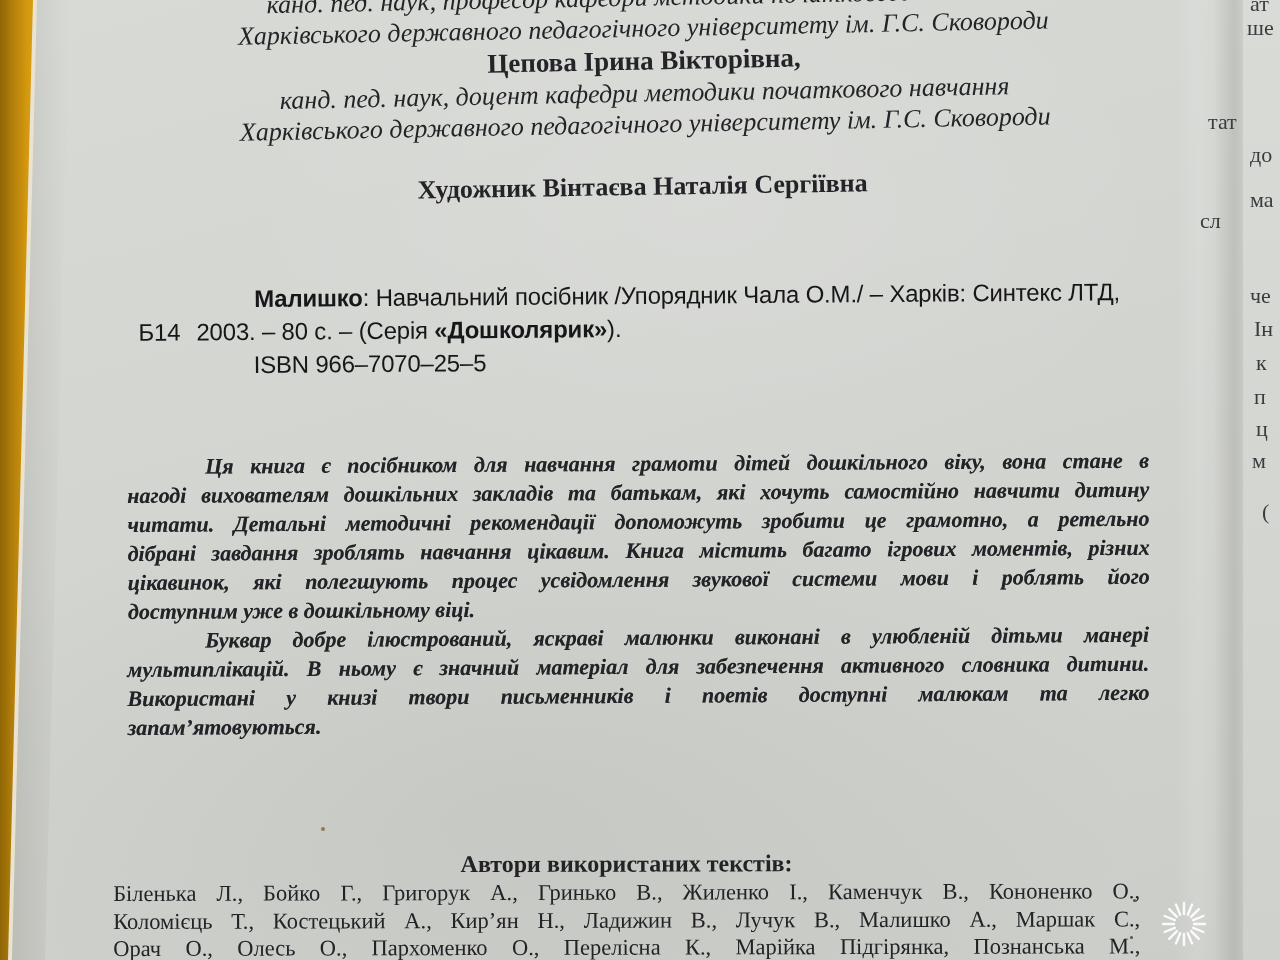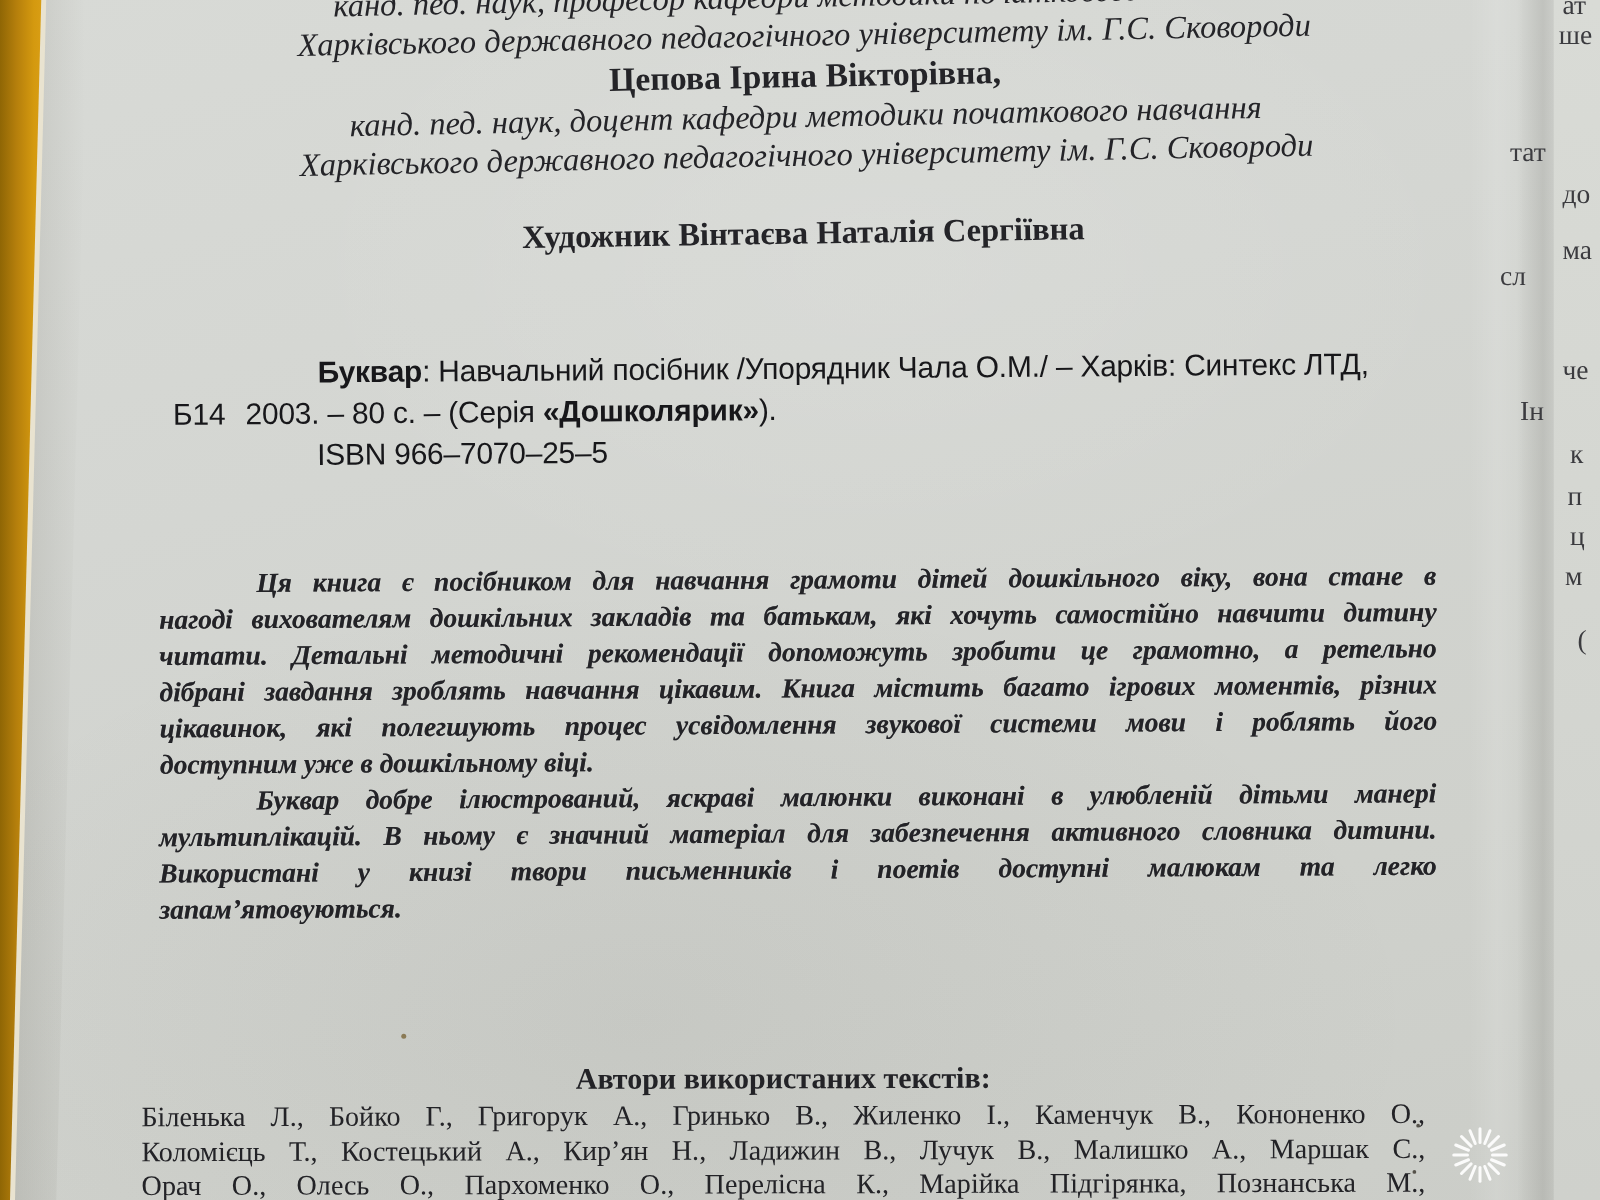--- a/index.html
+++ b/index.html
@@ -80,21 +80,21 @@
   <div class="aff">канд. пед. наук, професор кафедри методики початкового навчання</div>
   <div class="aff">Харківського державного педагогічного університету ім. Г.С. Сковороди</div>
   <div class="author-name">Цепова Ірина Вікторівна,</div>
   <div class="aff">канд. пед. наук, доцент кафедри методики початкового навчання</div>
   <div class="aff">Харківського державного педагогічного університету ім. Г.С. Сковороди</div>
 </div>
 
 <div class="blk artist">Художник Вінтаєва Наталія Сергіївна</div>
 
 <div class="blk imprint">
-  <div class="imp-line1"><b>Буквар</b><span>: Навчальний посібник /Упорядник Чала О.М./ – Харків: Синтекс ЛТД,</span></div>
+  <div class="imp-line1"><b>Малишко</b><span>: Навчальний посібник /Упорядник Чала О.М./ – Харків: Синтекс ЛТД,</span></div>
   <div class="imp-line2">
     <span class="bbk-code">Б14</span>
     <span class="imp2-text"><span>2003. – 80 с. – (Серія </span><b>«Дошколярик»</b><span>).</span></span>
   </div>
   <div class="imp-line3">ISBN 966–7070–25–5</div>
 </div>
 
 <div class="blk para para1">
   <div class="jline indent">Ця книга є посібником для навчання грамоти дітей дошкільного віку, вона стане в</div>
   <div class="jline">нагоді вихователям дошкільних закладів та батькам, які хочуть самостійно навчити дитину</div>
@@ -118,21 +118,21 @@
   <div class="jline">Орач О., Олесь О., Пархоменко О., Перелісна К., Марійка Підгірянка, Познанська М.,</div>
 </div>
 
 <div class="frag" style="left:1250px;top:-8px">ат</div>
 <div class="frag" style="left:1247px;top:16px">ше</div>
 <div class="frag" style="left:1208px;top:110px">тат</div>
 <div class="frag" style="left:1250px;top:143px">до</div>
 <div class="frag" style="left:1250px;top:188px">ма</div>
 <div class="frag" style="left:1200px;top:209px">сл</div>
 <div class="frag" style="left:1250px;top:284px">че</div>
-<div class="frag" style="left:1216px;top:317px">Ін</div>
+<div class="frag" style="left:1254px;top:317px">Ін</div>
 <div class="frag" style="left:1256px;top:351px">к</div>
 <div class="frag" style="left:1254px;top:385px">п</div>
 <div class="frag" style="left:1256px;top:417px">ц</div>
 <div class="frag" style="left:1252px;top:449px">м</div>
 <div class="frag" style="left:1262px;top:500px">(</div>
 
 <div class="speck speck1"></div>
 <div class="speck speck2"></div>
 <div class="speck speck3"></div>
 

